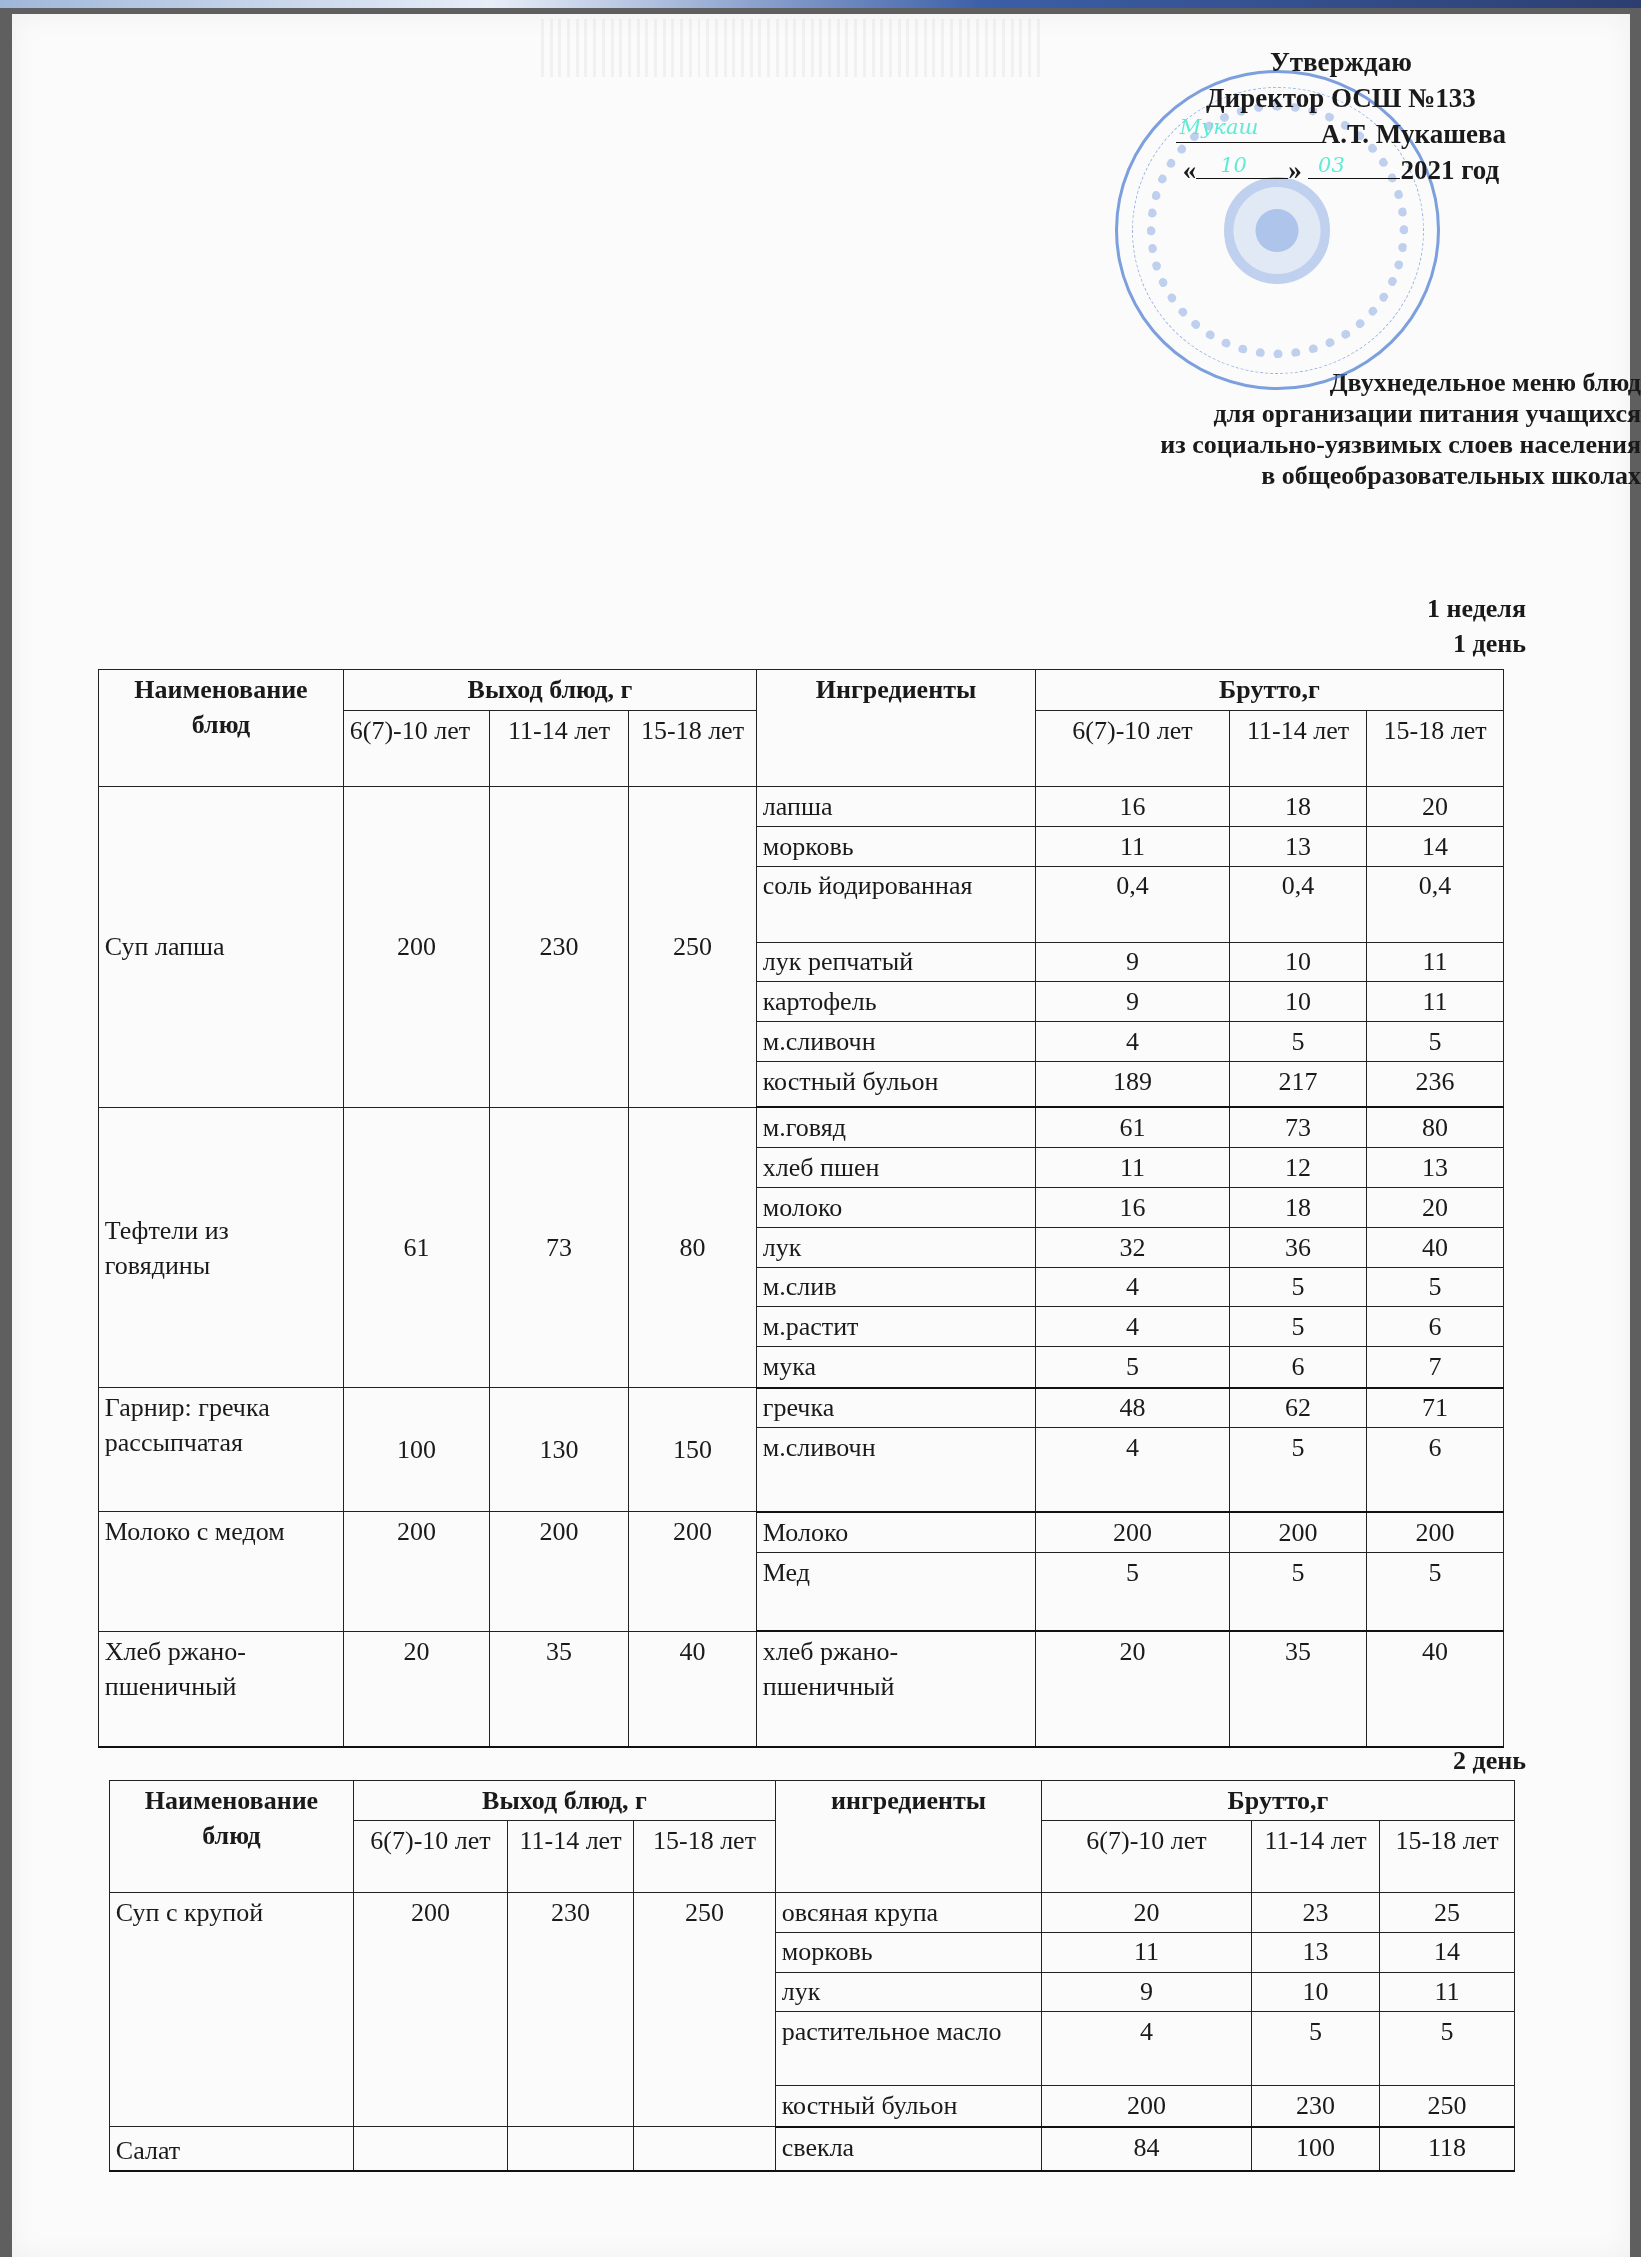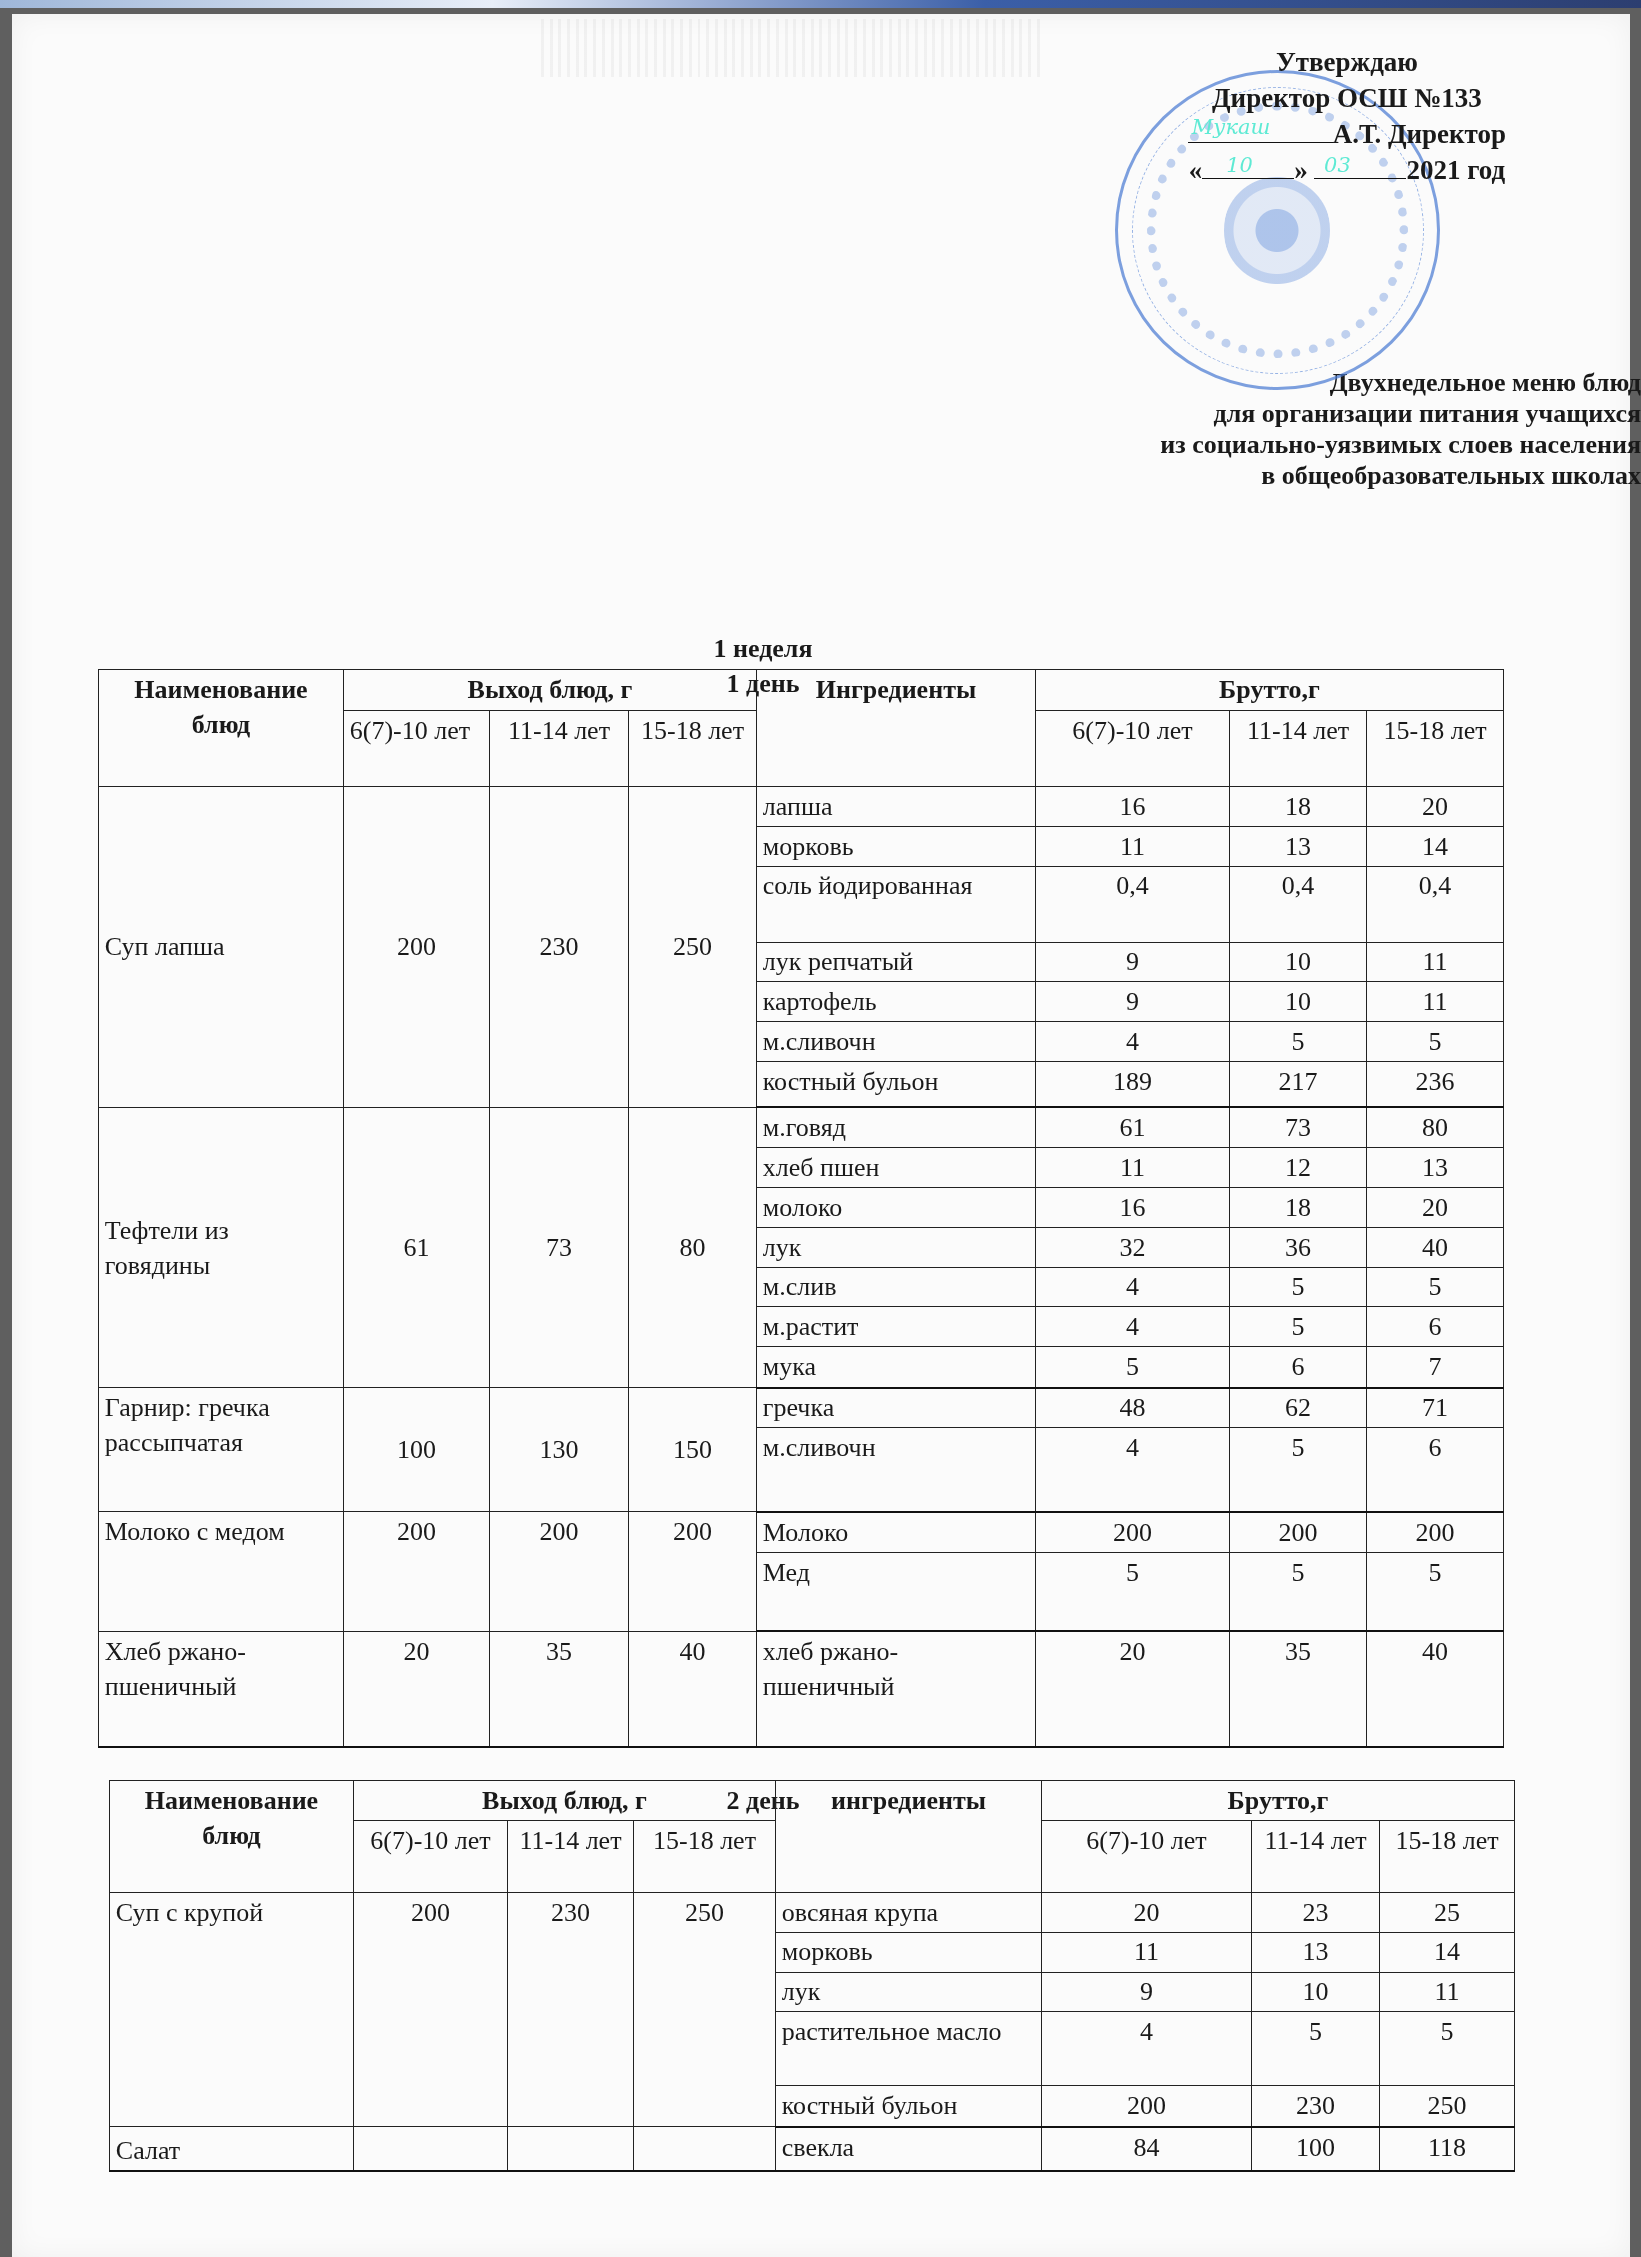--- a/index.html
+++ b/index.html
@@ -48,21 +48,21 @@
   .stamp .emblem {
     position: absolute; left: 106px; top: 97px; width: 106px; height: 121px; border-radius: 50%;
     background: radial-gradient(circle, rgba(80,130,215,0.45) 0 21px, rgba(80,130,215,0.15) 22px 43px, rgba(80,130,215,0.35) 44px 53px, transparent 54px);
   }
   .title {
     position: absolute; left: 0; width: 1641px; top: 367px; text-align: right;
     font-weight: bold; font-size: 26px; line-height: 31px;
   }
   .title span { display: block; }
   .subhead {
-    position: absolute; left: 0; width: 1526px; text-align: center; font-weight: bold; font-size: 26px; margin-top: 40px;
+    position: absolute; left: 0; width: 1526px; text-align: right; font-weight: bold; font-size: 26px;
   }
   table.menu {
     position: absolute; border-collapse: collapse; table-layout: fixed; background: transparent;
     font-size: 26px; line-height: 35px;
   }
   table.menu td, table.menu th {
     border: 1.4px solid #222; padding: 1.9px 5.8px; vertical-align: top; overflow: hidden;
   }
   table.menu th { font-weight: bold; text-align: center; }
   table.menu th.sub { font-weight: normal; }
@@ -83,21 +83,21 @@
   <div class="ring-text"></div>
   <div class="emblem"></div>
 </div>
 
 <div class="approve">
   <span class="line">Утверждаю</span>
   <span class="line">Директор ОСШ №133</span>
   <span class="line">
     <span class="sig">
       <span class="hand" style="left:3.9px; top:-7.7px;">Мукаш</span>
-    </span><span>А.Т. Директор</span>
+    </span><span>А.Т. Мукашева</span>
   </span>
   <span class="line">
     <span>«</span><span class="blank" style="width:92px;"><span class="hand" style="left:24px; top:-5.8px;">10</span></span><span>»</span>
     <span class="blank" style="width:92px;"><span class="hand" style="left:9.7px; top:-5.8px;">03</span></span><span>2021 год</span>
   </span>
 </div>
 
 <div class="title">
   <span>Двухнедельное меню блюд</span>
   <span>для организации питания учащихся</span>

